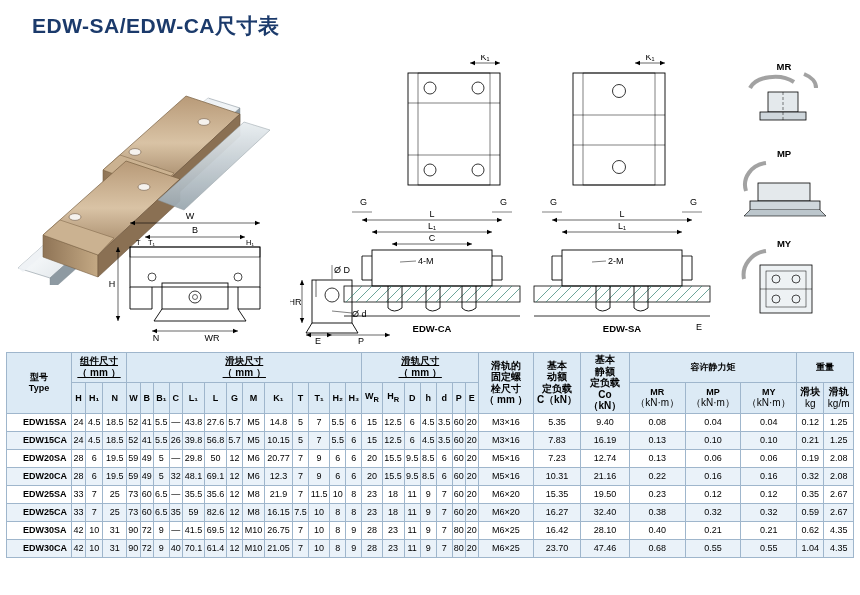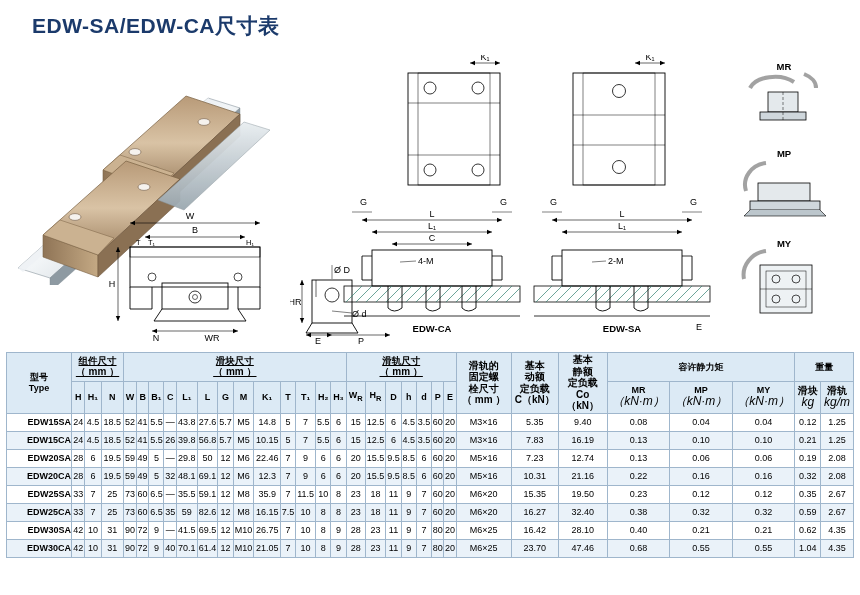--- a/index.html
+++ b/index.html
@@ -47,23 +47,23 @@
     padding:1px 1px;
   }
   table.spec thead th.grp{font-size:9.5px;text-decoration:underline;}
   table.spec tbody td{
     height:17px;
     background:#ffffff;
     font-size:9px;
   }
   table.spec tbody tr.alt td{background:#eaf2f9;}
   table.spec tbody td.model{
-    font-weight:bold;text-align:right;padding-left:4px;font-size:9px;
+    font-weight:bold;text-align:left;padding-left:16px;font-size:9px;
   }
-  .unit{font-size:12px;font-weight:normal;display:block;font-style:italic;}
+  .unit{font-size:10px;font-weight:normal;display:block;}
   .sub{font-size:10px;}
 </style>
 </head>
 <body>
 
 <div class="title">EDW-SA/EDW-CA尺寸表</div>
 
 <div class="draw">
 
   <div class="photo">
@@ -521,21 +521,21 @@
         <td>6</td>
         <td>19.5</td>
         <td>59</td>
         <td>49</td>
         <td>5</td>
         <td>—</td>
         <td>29.8</td>
         <td>50</td>
         <td>12</td>
         <td>M6</td>
-        <td>22.46</td>
+        <td>20.77</td>
         <td>7</td>
         <td>9</td>
         <td>6</td>
         <td>6</td>
         <td>20</td>
         <td>15.5</td>
         <td>9.5</td>
         <td>8.5</td>
         <td>6</td>
         <td>60</td>
@@ -586,24 +586,24 @@
       <tr>
         <td class="model">EDW25SA</td>
         <td>33</td>
         <td>7</td>
         <td>25</td>
         <td>73</td>
         <td>60</td>
         <td>6.5</td>
         <td>—</td>
         <td>35.5</td>
-        <td>59.1</td>
+        <td>35.6</td>
         <td>12</td>
         <td>M8</td>
-        <td>35.9</td>
+        <td>21.9</td>
         <td>7</td>
         <td>11.5</td>
         <td>10</td>
         <td>8</td>
         <td>23</td>
         <td>18</td>
         <td>11</td>
         <td>9</td>
         <td>7</td>
         <td>60</td>

